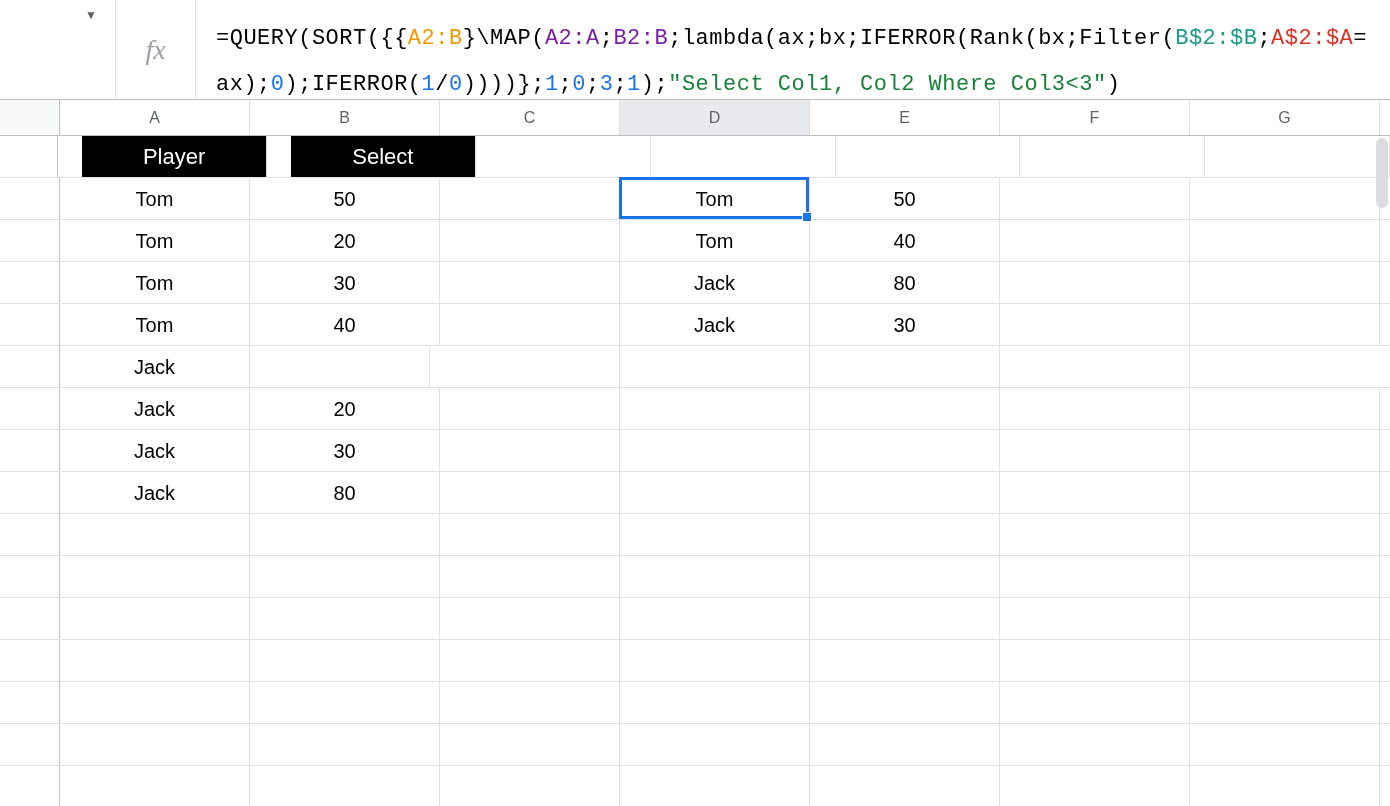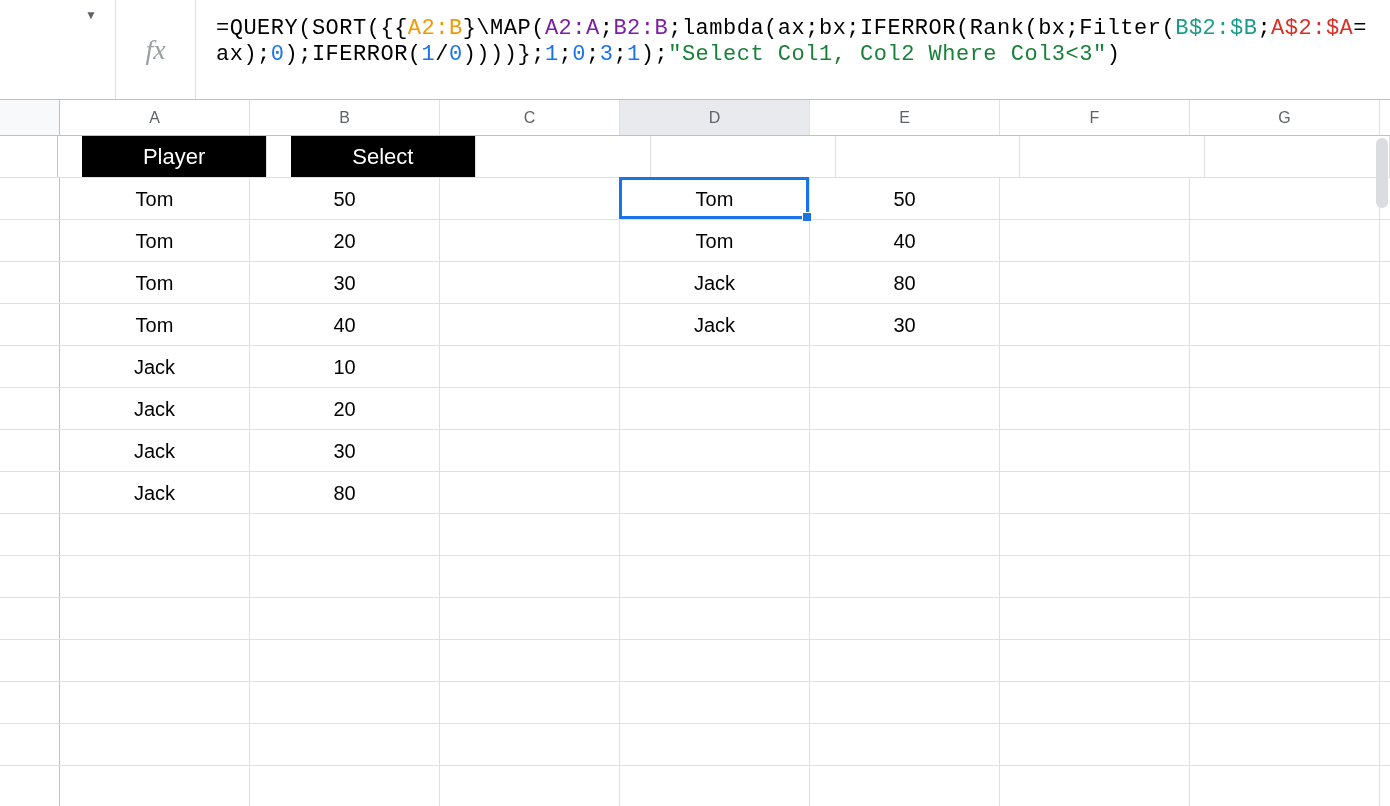--- a/index.html
+++ b/index.html
@@ -43,21 +43,21 @@
     color: #9aa0a6;
     font-style: italic;
     font-family: "Times New Roman", serif;
     font-size: 28px;
   }
   .formula-input {
     flex: 1;
     padding: 16px 20px 0 20px;
     font-family: "Consolas", "Menlo", "Courier New", monospace;
     font-size: 22px;
-    line-height: 26px;
+    line-height: 46px;
     color: #000;
     white-space: pre-wrap;
     word-break: break-all;
     letter-spacing: 0.5px;
   }
   
   .tok-black  { color: #000; }
   .tok-orange { color: #f29900; }  
   .tok-purple { color: #7b1fa2; }  
   .tok-teal   { color: #1a9c8c; }  
@@ -236,21 +236,20 @@
         <div class="cell col-B">40</div>
         <div class="cell col-C"></div>
         <div class="cell col-D">Jack</div>
         <div class="cell col-E">30</div>
         <div class="cell col-F"></div>
         <div class="cell col-G"></div>
       </div>
       <div class="row">
         <div class="row-header"></div>
         <div class="cell col-A">Jack</div>
-        <div class="cell col-B">10</div>
         <div class="cell col-C"></div>
         <div class="cell col-D"></div>
         <div class="cell col-E"></div>
         <div class="cell col-F"></div>
         <div class="cell col-G"></div>
       </div>
       <div class="row">
         <div class="row-header"></div>
         <div class="cell col-A">Jack</div>
         <div class="cell col-B">20</div>

